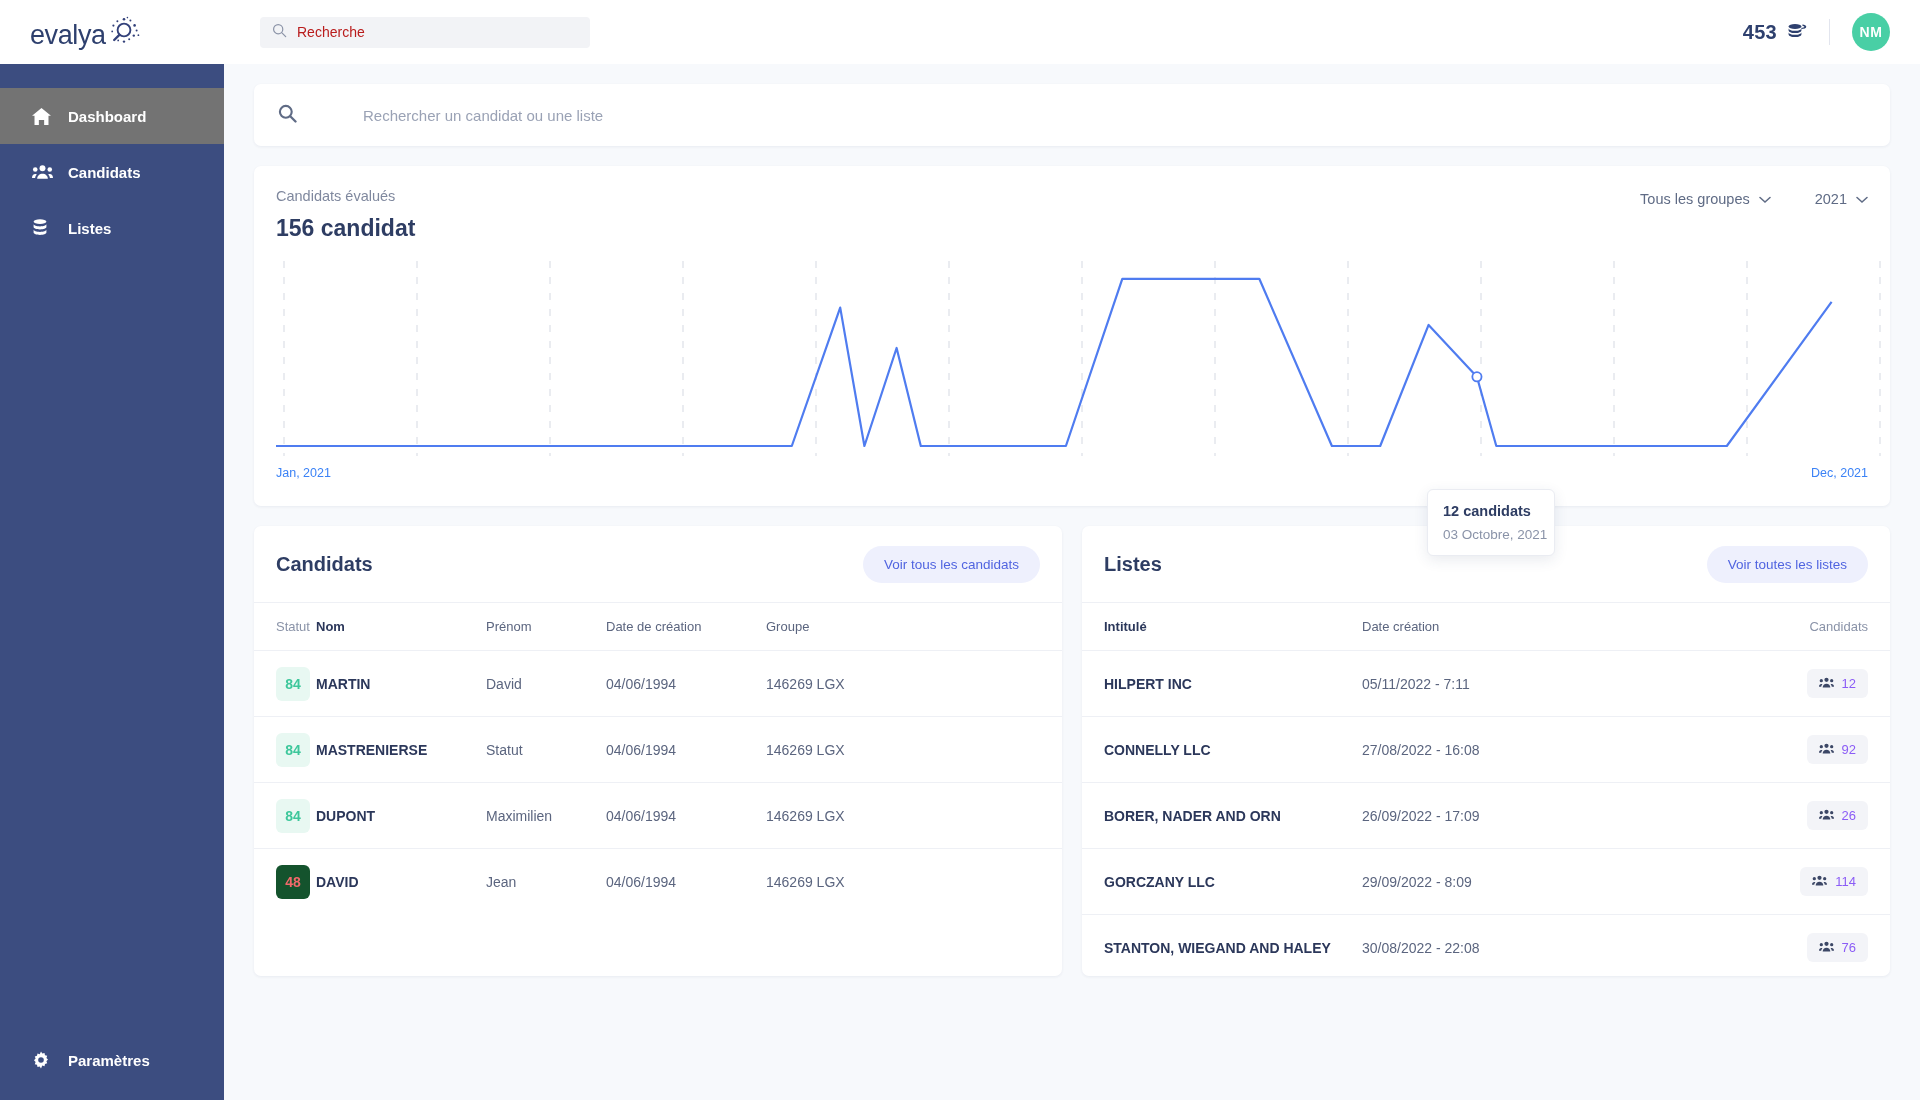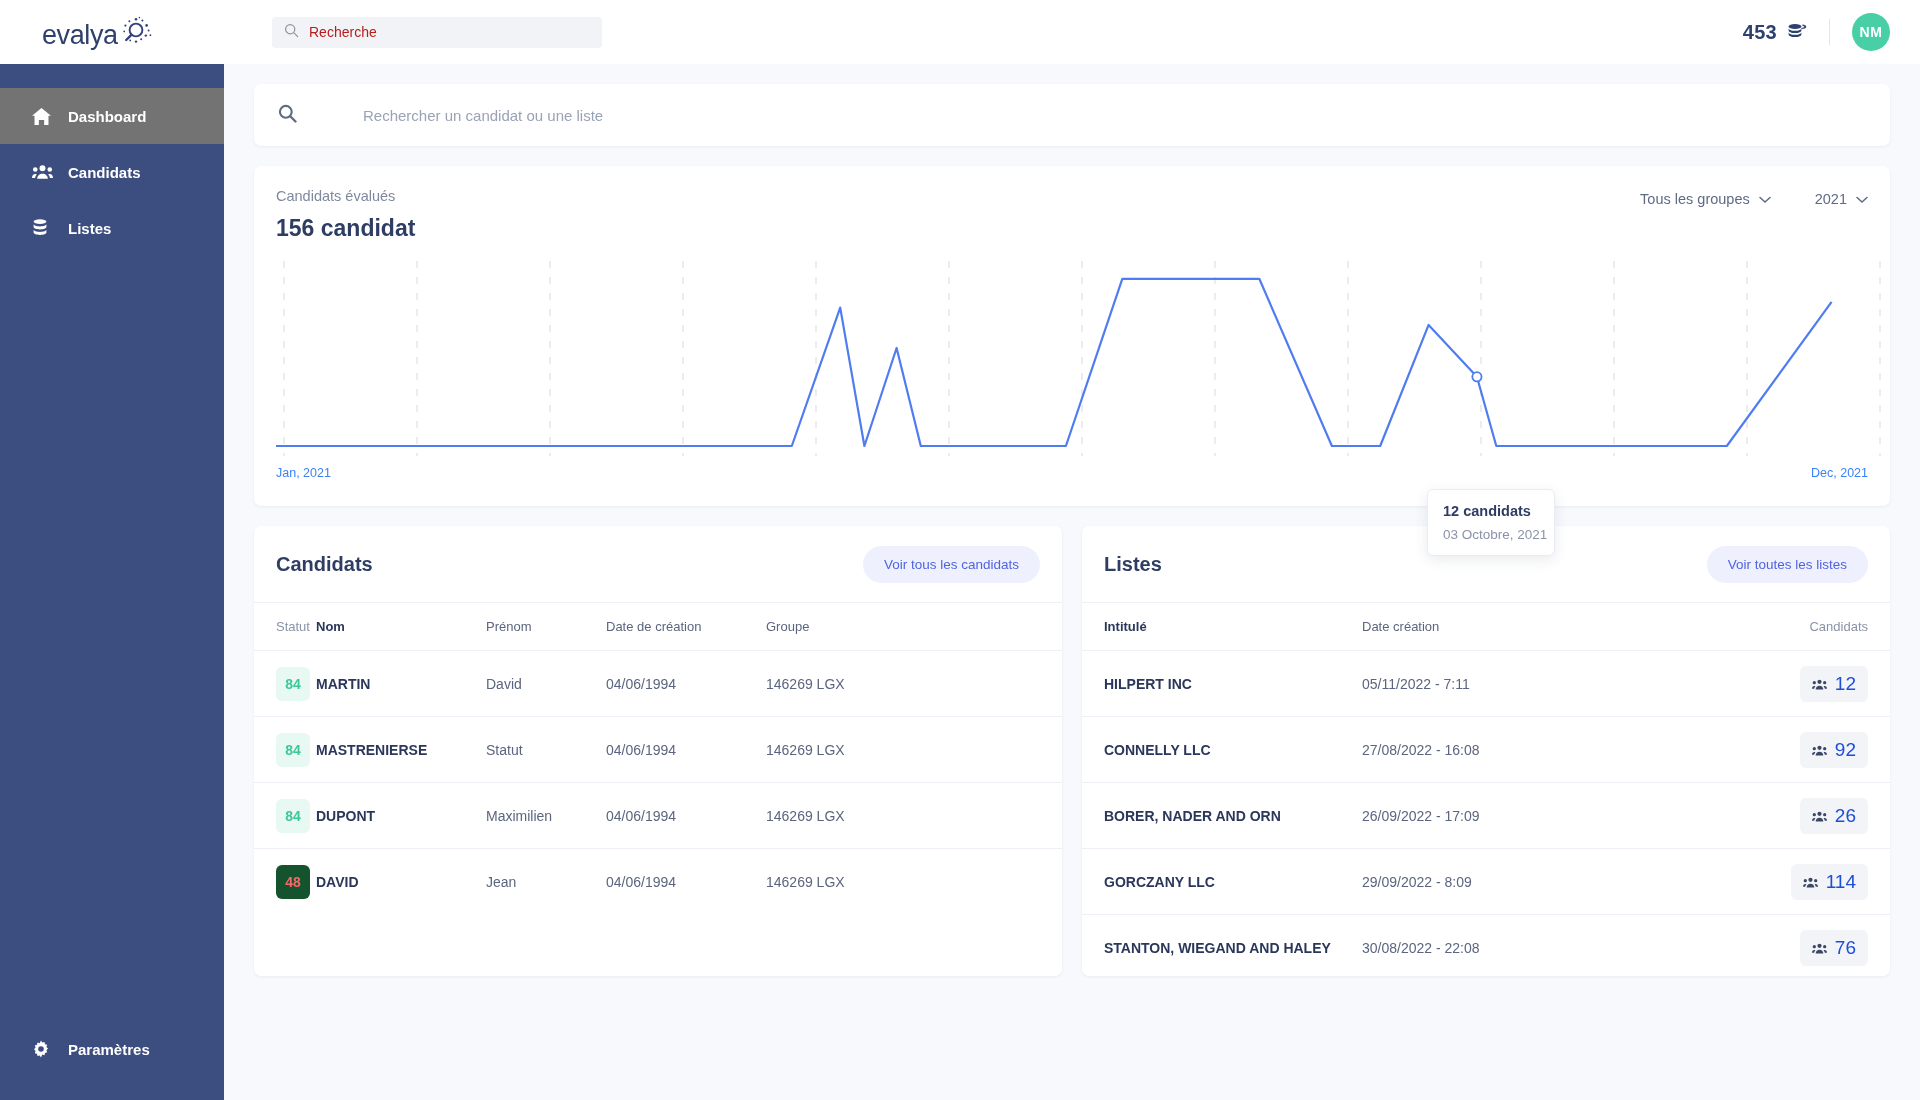--- a/index.html
+++ b/index.html
@@ -15,21 +15,20 @@
     position: absolute; top: 0; left: 0;
     width: 1920px; height: 64px;
     background: #ffffff;
     display: flex; align-items: center;
     z-index: 20;
   }
   .logo-zone {
     width: 224px; height: 64px;
     display: flex; align-items: center;
     padding-left: 30px;
-    margin-left: 12px;
   }
   .logo-wrap { display: flex; align-items: flex-end; }
   .logo-text {
     font-size: 27px; color: #2e406e; font-weight: 500;
     letter-spacing: -0.4px; line-height: 1;
   }
   .logo-mark { margin-left: 1px; margin-bottom: -5px; }
 
   .top-search {
     margin-left: 36px;
@@ -62,21 +61,21 @@
   .nav-list { padding-top: 24px; }
   .nav-item {
     height: 56px; display: flex; align-items: center;
     padding-left: 32px; color: #ffffff;
     font-size: 15px; font-weight: 600; cursor: pointer;
   }
   .nav-item.active { background: #737373; }
   .nav-ico { width: 26px; display: flex; align-items: center; }
   .nav-label { margin-left: 10px; }
   .nav-bottom {
-    position: absolute; bottom: 23px; left: 0; width: 224px;
+    position: absolute; bottom: 12px; left: 0; width: 224px;
   }
 
   
   .main {
     position: absolute; top: 64px; left: 224px;
     width: 1696px; height: 1036px;
     padding: 20px 30px 0 30px;
   }
   .card {
     background: #fff; border-radius: 7px;
@@ -153,21 +152,21 @@
   .badge.green { background: #e8f8f2; color: #3dc79b; }
   .badge.red   { background: #14532d; color: #f4696b; }
   .badge.gray  { background: #f1f3f7; color: #7b8499; }
 
   .l-intitule { width: 280px; padding-left: 22px; font-weight: 700; color: #2b375a; }
   .l-date { width: 240px; color: #5b657f; }
   .l-cand { text-align: right; padding-right: 22px; }
   .count-pill {
     display: inline-flex; align-items: center; gap: 8px;
     background: #f3f4f8; border-radius: 6px;
-    padding: 7px 12px; font-size: 19px; color: #1d4ed8; text-align: right;
+    padding: 7px 12px; font-size: 13px; color: #8b5cf6; text-align: right;
   }
   thead th.l-cand, thead th.c-statut { }
   thead th.l-cand { text-align: right; }
 </style>
 </head>
 <body>
 
 <div class="topbar">
   <div class="logo-zone">
     <div class="logo-wrap">

